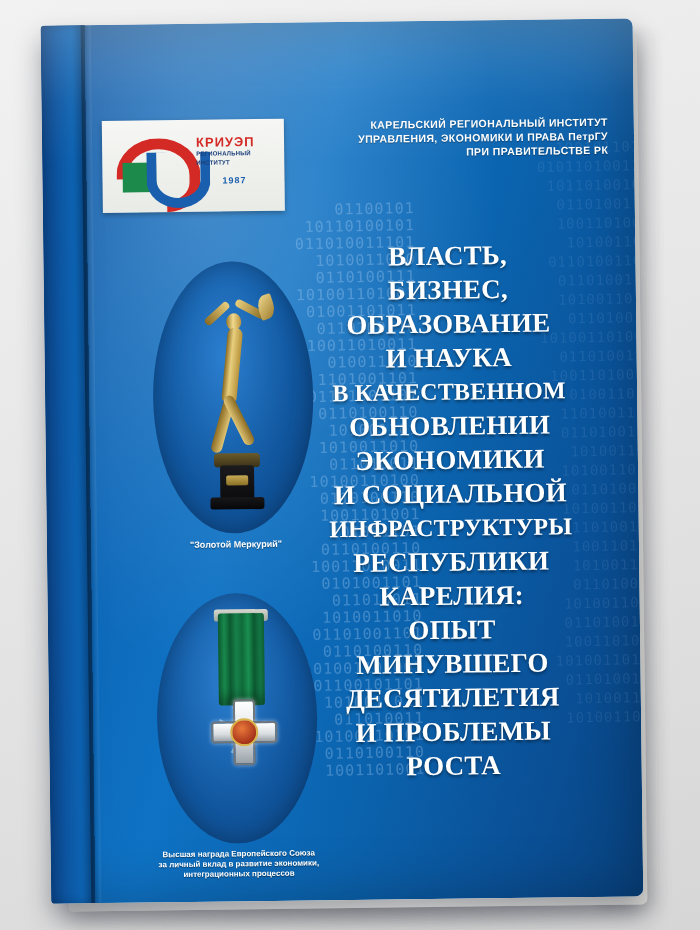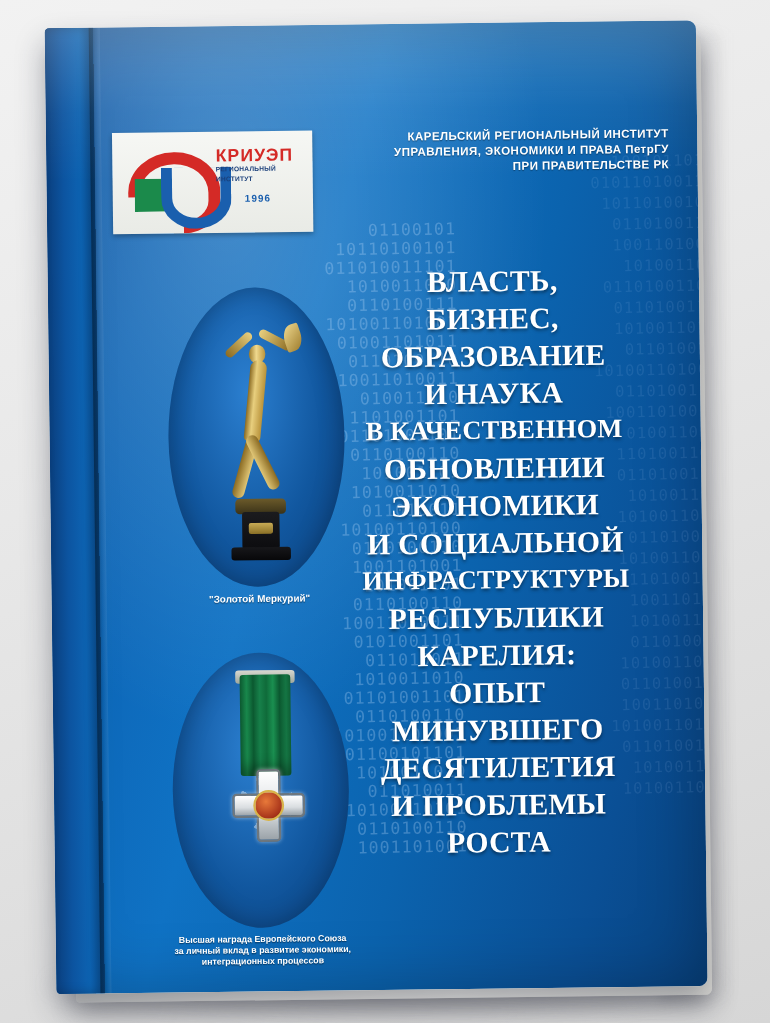--- a/index.html
+++ b/index.html
@@ -197,21 +197,21 @@
     left: 94px;
     top: 16px;
     width: 78px;
     color: #1a3f7a;
     font-size: 6px;
     font-weight: bold;
     line-height: 9px;
     letter-spacing: 0.2px;
   }
   .logo-words .big {
-    font-size: 16px;
+    font-size: 13px;
     color: #d42a26;
     line-height: 13px;
     letter-spacing: 1px;
   }
   .logo-year {
     position: absolute;
     left: 120px;
     top: 56px;
     font-size: 9px;
     font-weight: bold;
@@ -534,21 +534,21 @@
         <div class="logo-mark">
           <div class="logo-arc"></div>
           <div class="logo-green"></div>
           <div class="logo-blue"></div>
         </div>
         <div class="logo-words">
           <span class="big">КРИУЭП</span>
           <div>РЕГИОНАЛЬНЫЙ</div>
           <div>ИНСТИТУТ</div>
         </div>
-        <div class="logo-year">1996</div>
+        <div class="logo-year">1987</div>
       </div>
 
       <div class="oval oval-merc">
         <div class="merc">
           <div class="merc-arm-l"></div>
           <div class="merc-arm-r"></div>
           <div class="merc-wing"></div>
           <div class="merc-head"></div>
           <div class="merc-body"></div>
           <div class="merc-leg-l"></div>

